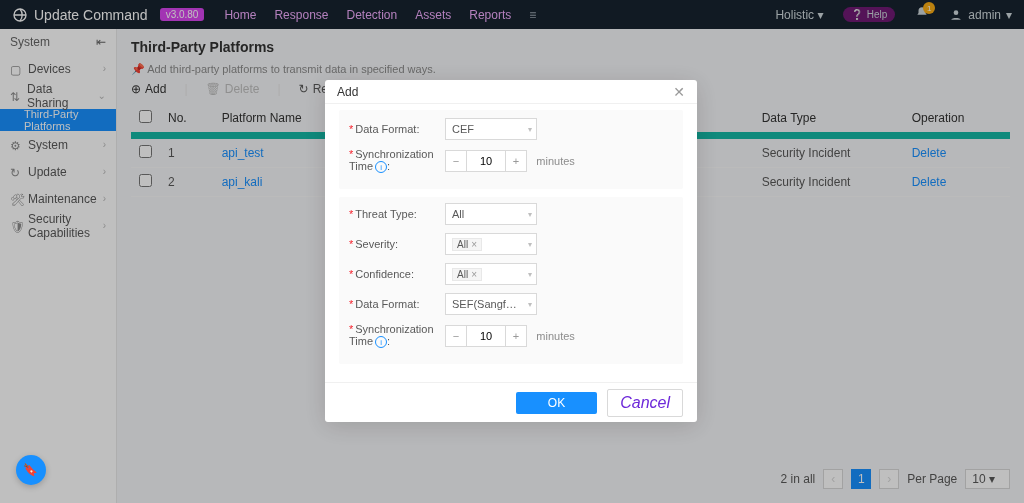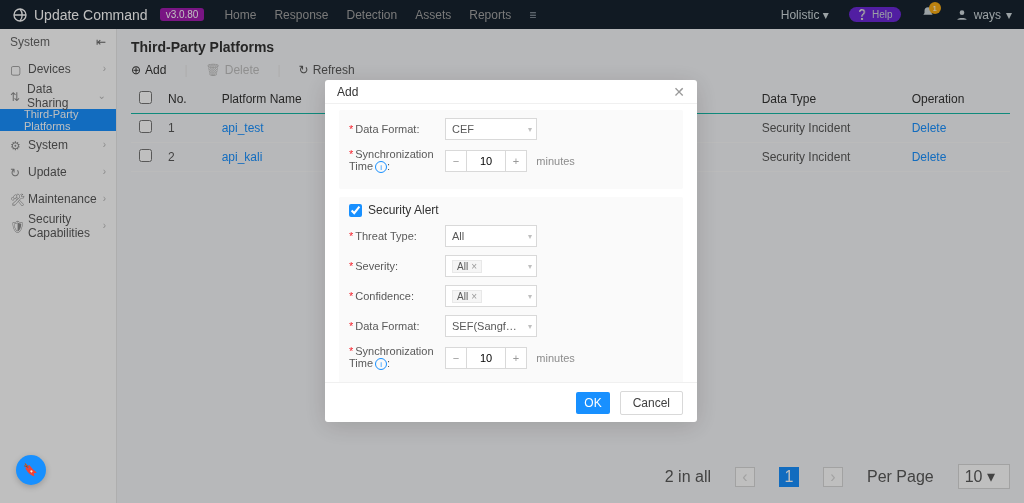--- a/index.html
+++ b/index.html
@@ -3,27 +3,27 @@
   <meta charset="utf-8">
   <style>
     * { box-sizing: border-box; margin: 0; padding: 0; }
     body { font-family: Arial, sans-serif; font-size: 12px; background: #f5f6f8; color: #333; width: 1024px; height: 503px; position: relative; overflow: hidden; }
     
     
     .header { background: #17232f; height: 29px; display: flex; align-items: center; padding: 0 12px; color: #cfd8dc; }
     .logo-area { display: flex; align-items: center; gap: 6px; }
     .logo-icon { width: 16px; height: 16px; display: inline-flex; align-items: center; justify-content: center; }
     .logo-text { font-size: 14px; font-weight: 500; color: #fff; }
-    .badge-tag { background: #a21caf; color: #fff; padding: 1px 6px; border-radius: 3px; font-size: 10px; margin-left: 6px; }
+    .badge-tag { background: #d946ef; color: #fff; padding: 1px 6px; border-radius: 3px; font-size: 10px; margin-left: 6px; }
     .nav-menu { display: flex; gap: 18px; margin-left: 20px; }
-    .nav-item { color: #a3a3a3; font-size: 12px; cursor: pointer; }
+    .nav-item { color: #f0abfc; font-size: 12px; cursor: pointer; }
     .nav-more { color: #9aa5af; cursor: pointer; }
     .header-right { margin-left: auto; display: flex; align-items: center; gap: 20px; }
     .header-select { color: #cfd8dc; font-size: 12px; cursor: pointer; }
-    .help-btn { background: #6d28d9; color: #cfd8dc; padding: 2px 8px; border-radius: 10px; font-size: 10px; cursor: pointer; }
+    .help-btn { background: #701a75; color: #cfd8dc; padding: 2px 8px; border-radius: 10px; font-size: 10px; cursor: pointer; }
     .bell { position: relative; cursor: pointer; color: #cfd8dc; }
     .bell-badge { position: absolute; top: -4px; right: -6px; background: #faad14; color: #fff; border-radius: 50%; width: 12px; height: 12px; font-size: 8px; display: flex; align-items: center; justify-content: center; }
     .user-area { display: flex; align-items: center; gap: 5px; color: #cfd8dc; cursor: pointer; font-size: 12px; }
     
     
     .sidebar { position: absolute; left: 0; top: 29px; width: 117px; bottom: 0; background: #fff; border-right: 1px solid #e8e8e8; overflow-y: auto; }
     .sidebar-header { height: 26px; display: flex; align-items: center; justify-content: space-between; padding: 0 10px; font-size: 12px; color: #666; }
     .sidebar-item { height: 27px; display: flex; align-items: center; padding: 0 10px; font-size: 12px; color: #595959; cursor: pointer; gap: 6px; }
     .sidebar-item.expanded { }
     .sidebar-sub { padding-left: 24px; height: 22px; display: flex; align-items: center; font-size: 11px; color: #595959; cursor: pointer; }
@@ -35,41 +35,41 @@
     .page-title { font-size: 14px; font-weight: 600; color: #333; margin-bottom: 8px; }
     .notice-bar { font-size: 11px; color: #8c8c8c; margin-bottom: 6px; }
     .notice-bar::before { content: "📌 "; }
     .toolbar { display: flex; align-items: center; gap: 18px; margin-bottom: 8px; font-size: 12px; }
     .tb-btn { display: inline-flex; align-items: center; gap: 4px; cursor: pointer; color: #595959; }
     .tb-btn.add { color: #333; }
     .tb-btn.disabled { color: #bfbfbf; cursor: not-allowed; }
     .tb-sep { color: #e8e8e8; }
     
     .table { width: 100%; border-collapse: collapse; font-size: 12px; }
-    .table th { text-align: left; padding: 6px 8px; color: #333; font-weight: 500; border-bottom: 1px solid #14b8a6; }
+    .table th { text-align: left; padding: 6px 8px; color: #333; font-weight: 500; border-bottom: 7px solid #14b8a6; }
     .table td { padding: 6px 8px; color: #595959; border-bottom: 1px solid #fafafa; }
     .table td.link { color: #1890ff; cursor: pointer; }
     .table .cb { width: 20px; }
     
     
-    .pagination { position: absolute; right: 14px; bottom: 14px; display: flex; align-items: center; gap: 24px; font-size: 16px; color: #595959; }
+    .pagination { position: absolute; right: 14px; bottom: 14px; display: flex; align-items: center; gap: 8px; font-size: 12px; color: #595959; }
     .page-btn { width: 20px; height: 20px; display: inline-flex; align-items: center; justify-content: center; border: 1px solid #d9d9d9; cursor: pointer; background: #fff; }
     .page-btn.active { background: #1890ff; color: #fff; border-color: #1890ff; }
     .page-btn.disabled { color: #d9d9d9; cursor: not-allowed; }
     .per-page-select { border: 1px solid #d9d9d9; padding: 2px 14px 2px 6px; background: #fff; position: relative; cursor: pointer; }
     
     
     .modal-backdrop { position: fixed; top: 0; left: 0; right: 0; bottom: 0; background: rgba(0,0,0,0.25); z-index: 100; }
     .modal { position: fixed; left: 325px; top: 80px; width: 372px; height: 342px; background: #fff; border-radius: 3px; box-shadow: 0 4px 24px rgba(0,0,0,0.15); z-index: 101; display: flex; flex-direction: column; }
     .modal-header { height: 24px; display: flex; align-items: center; justify-content: space-between; padding: 0 12px; font-size: 12px; border-bottom: 1px solid #f0f0f0; }
     .modal-close { cursor: pointer; color: #999; font-size: 14px; }
     .modal-body { flex: 1; overflow-y: auto; padding: 6px 14px 10px 14px; }
     .modal-footer { height: 40px; display: flex; align-items: center; justify-content: flex-end; gap: 10px; padding: 0 14px; border-top: 1px solid #f0f0f0; }
-    .btn-primary { background: #1890ff; color: #fff; padding: 4px 8px; border: none; cursor: pointer; font-size: 12px; border-radius: 2px; }
-    .btn-default { background: #fff; color: #404040; padding: 4px 12px; border: 1px solid #d9d9d9; cursor: pointer; font-size: 12px; border-radius: 2px; }
+    .btn-primary { background: #1890ff; color: #fff; padding: 4px 32px; border: none; cursor: pointer; font-size: 12px; border-radius: 2px; }
+    .btn-default { background: #fff; color: #6d28d9; padding: 4px 12px; border: 1px solid #d9d9d9; cursor: pointer; font-size: 16px; border-radius: 2px; font-style: italic; }
     
     .form-section { background: #fafafa; padding: 8px 10px; margin-bottom: 8px; border-radius: 2px; }
     .form-section.checked-header { padding-top: 6px; }
     .section-check { display: flex; align-items: center; gap: 6px; font-size: 12px; color: #333; margin-bottom: 8px; }
     .section-check input { accent-color: #1890ff; }
     .form-row { display: flex; align-items: center; margin-bottom: 8px; min-height: 22px; }
     .form-label { width: 96px; font-size: 11px; color: #595959; text-align: left; }
     .form-label .req { color: #f5222d; margin-right: 2px; }
     .form-control { flex: 1; }
     .select-box { width: 92px; height: 22px; border: 1px solid #d9d9d9; background: #fff; padding: 0 18px 0 6px; font-size: 11px; color: #595959; position: relative; display: inline-flex; align-items: center; }
@@ -116,21 +116,21 @@
       <svg viewBox="0 0 24 24" width="14" height="14" fill="#cfd8dc">
           <path d="M12 2a6 6 0 00-6 6v4l-2 3h16l-2-3V8a6 6 0 00-6-6z"></path>
         </svg>
       <span class="bell-badge">1</span>
     </span>
     <span class="user-area">
       <svg viewBox="0 0 24 24" width="14" height="14" fill="#cfd8dc">
           <circle cx="12" cy="8" r="4"></circle>
           <path d="M4 20c0-4 16-4 16 0"></path>
         </svg>
-      <span>ways</span> ▾
+      <span>admin</span> ▾
     </span>
   </div>
 </div>
 
 <div class="sidebar">
   <div class="sidebar-header">
     <span>System</span>
     <span>⇤</span>
   </div>
   <div class="sidebar-item">
@@ -161,20 +161,21 @@
   </div>
   <div class="sidebar-item">
     <span class="sidebar-icon">🛡</span>
     <span>Security Capabilities</span>
     <span class="chevron">›</span>
   </div>
 </div>
 
 <div class="main">
   <div class="page-title">Third-Party Platforms</div>
+  <div class="notice-bar">Add third-party platforms to transmit data in specified ways.</div>
   <div class="toolbar">
     <span class="tb-btn add">
       <span>⊕</span>
       <span>Add</span>
     </span>
     <span class="tb-sep">|</span>
     <span class="tb-btn disabled">
       <span>🗑</span>
       <span>Delete</span>
     </span>
@@ -248,24 +249,20 @@
             <button>−</button>
             <input value="10" style="">
             <button>+</button>
           </div>
           <span class="suffix">minutes</span>
         </div>
       </div>
     </div>
 
     <div class="form-section checked-header">
-      <label class="section-check">
-        <input type="checkbox" checked="" style="">
-        <span>Security Alert</span>
-      </label>
       <div class="form-row">
         <div class="form-label"><span class="req">*</span><span>Threat Type:</span></div>
         <div class="form-control">
           <div class="select-box">
               <span>All</span>
             </div>
         </div>
       </div>
       <div class="form-row">
         <div class="form-label"><span class="req">*</span><span>Severity:</span></div>

